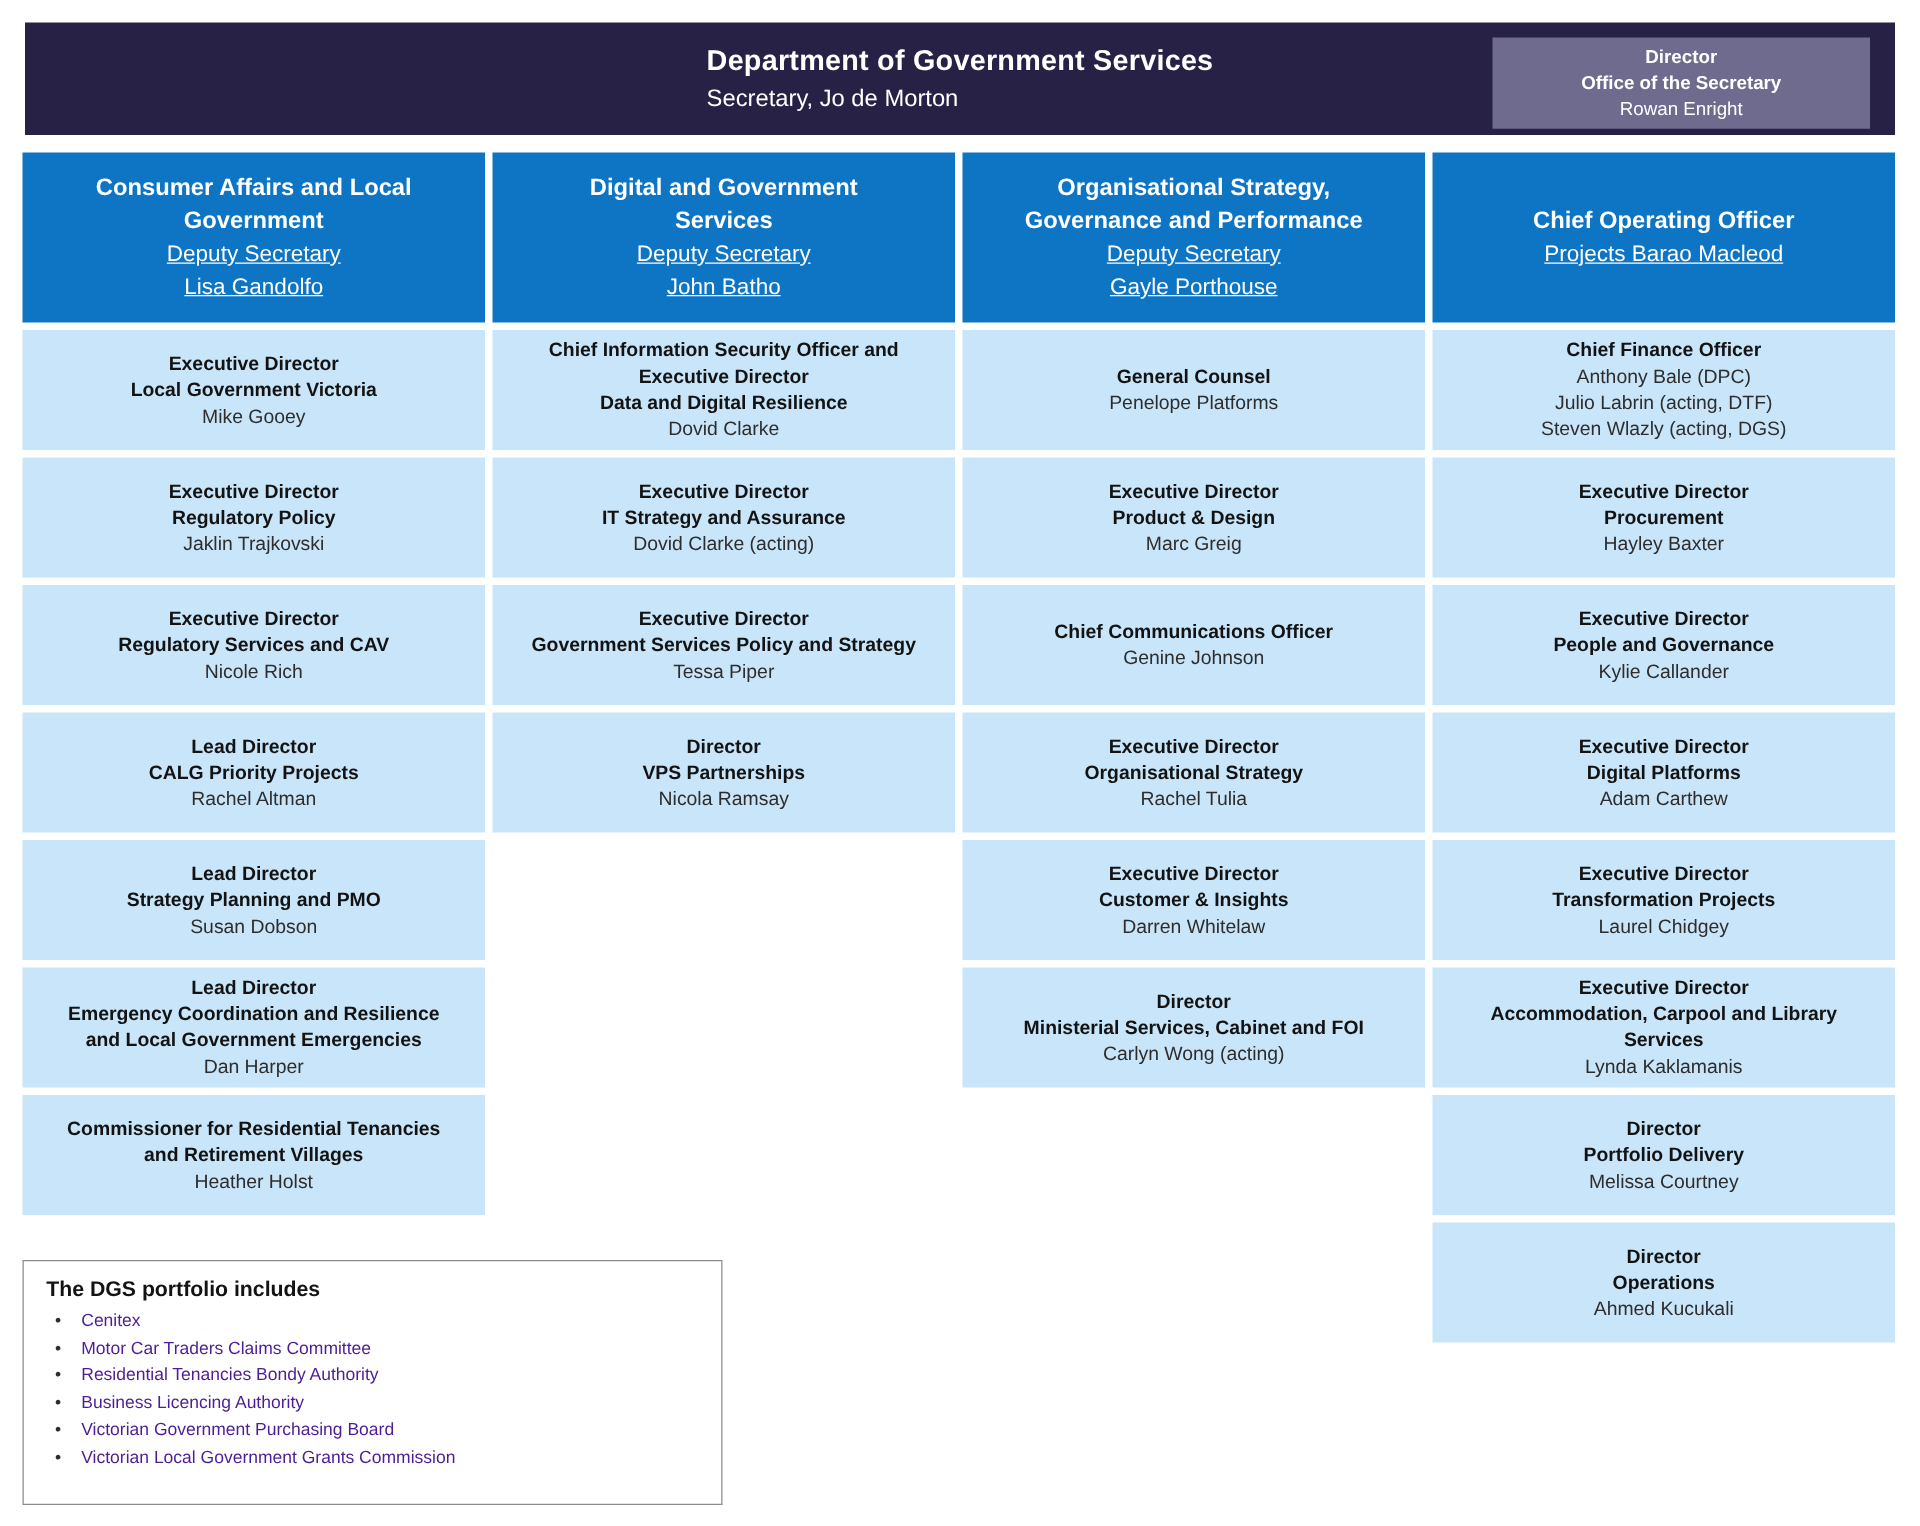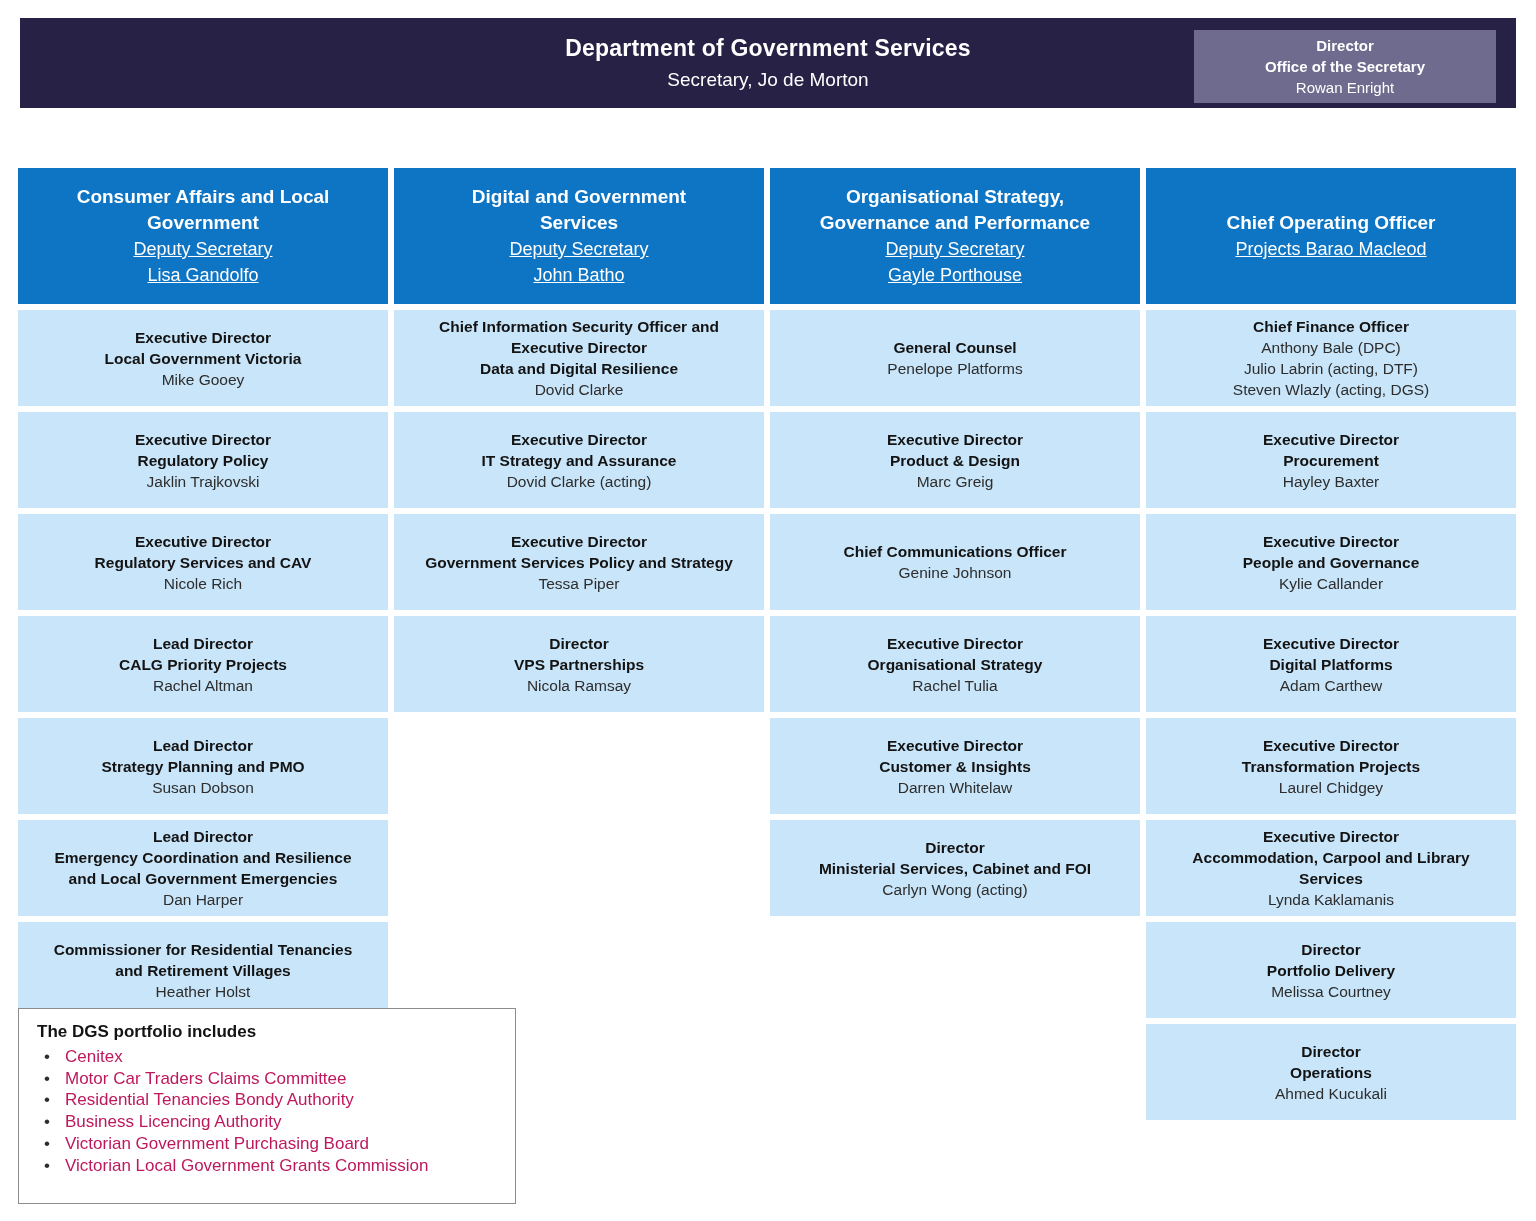--- a/index.html
+++ b/index.html
@@ -14,21 +14,21 @@
   }
 
   
   .top-bar {
     position: absolute;
     left: 20px; top: 18px;
     width: 1496px; height: 90px;
     background: #262145;
     display: flex; align-items: center; justify-content: center;
   }
-  .top-center { text-align: center; color: #ffffff; }
+  .top-center { text-align: left; color: #ffffff; }
   .dept-title { font-size: 23px; font-weight: bold; letter-spacing: 0.2px; }
   .dept-sub   { font-size: 19px; margin-top: 7px; }
   .sec-office {
     position: absolute;
     right: 20px; top: 12px;
     width: 302px; height: 73px;
     background: #6F6B8E;
     color: #ffffff;
     display: flex; flex-direction: column; align-items: center; justify-content: center;
     text-align: center;
@@ -47,54 +47,53 @@
   .col { width: 370px; display: flex; flex-direction: column; gap: 6px; }
 
   .col-header {
     height: 136px;
     background: #0E74C4;
     color: #ffffff;
     display: flex; flex-direction: column; align-items: center; justify-content: center;
     text-align: center;
     padding: 0 10px;
     box-sizing: border-box;
-    margin-top: 46px;
   }
   .col-title { font-size: 19px; font-weight: bold; line-height: 26px; white-space: pre-line; }
   .col-sub   { font-size: 18px; line-height: 26px; white-space: pre-line; text-decoration: underline; }
 
   .box {
     height: 96px;
     background: #C9E5F9;
     display: flex; flex-direction: column; align-items: center; justify-content: center;
     text-align: center;
     padding: 4px 10px;
     box-sizing: border-box;
   }
   .box-title { font-size: 15.5px; font-weight: bold; line-height: 21px; color: #131313; white-space: pre-line; }
   .box-name  { font-size: 15.5px; line-height: 21px; color: #2d2d2d; white-space: pre-line; }
 
   
   .portfolio {
     position: absolute;
     left: 18px; top: 1008px;
-    width: 498px; height: 196px;
+    width: 560px; height: 196px;
     border: 1px solid #8c8c8c;
     box-sizing: border-box;
     padding: 13px 18px;
     background: #ffffff;
   }
   .pf-title { font-size: 17px; font-weight: bold; color: #131313; margin-bottom: 4px; }
   .pf-list { list-style: none; margin: 0; padding: 0; }
   .pf-list li {
     position: relative;
     padding-left: 28px;
-    font-size: 17px;
+    font-size: 14px;
     line-height: 21.7px;
-    color: #be185d;
+    color: #4c1d95;
   }
   .pf-list li::before {
     content: "\2022";
     position: absolute;
     left: 7px;
     color: #2d2d2d;
   }
 </style>
 </head>
 <body>

